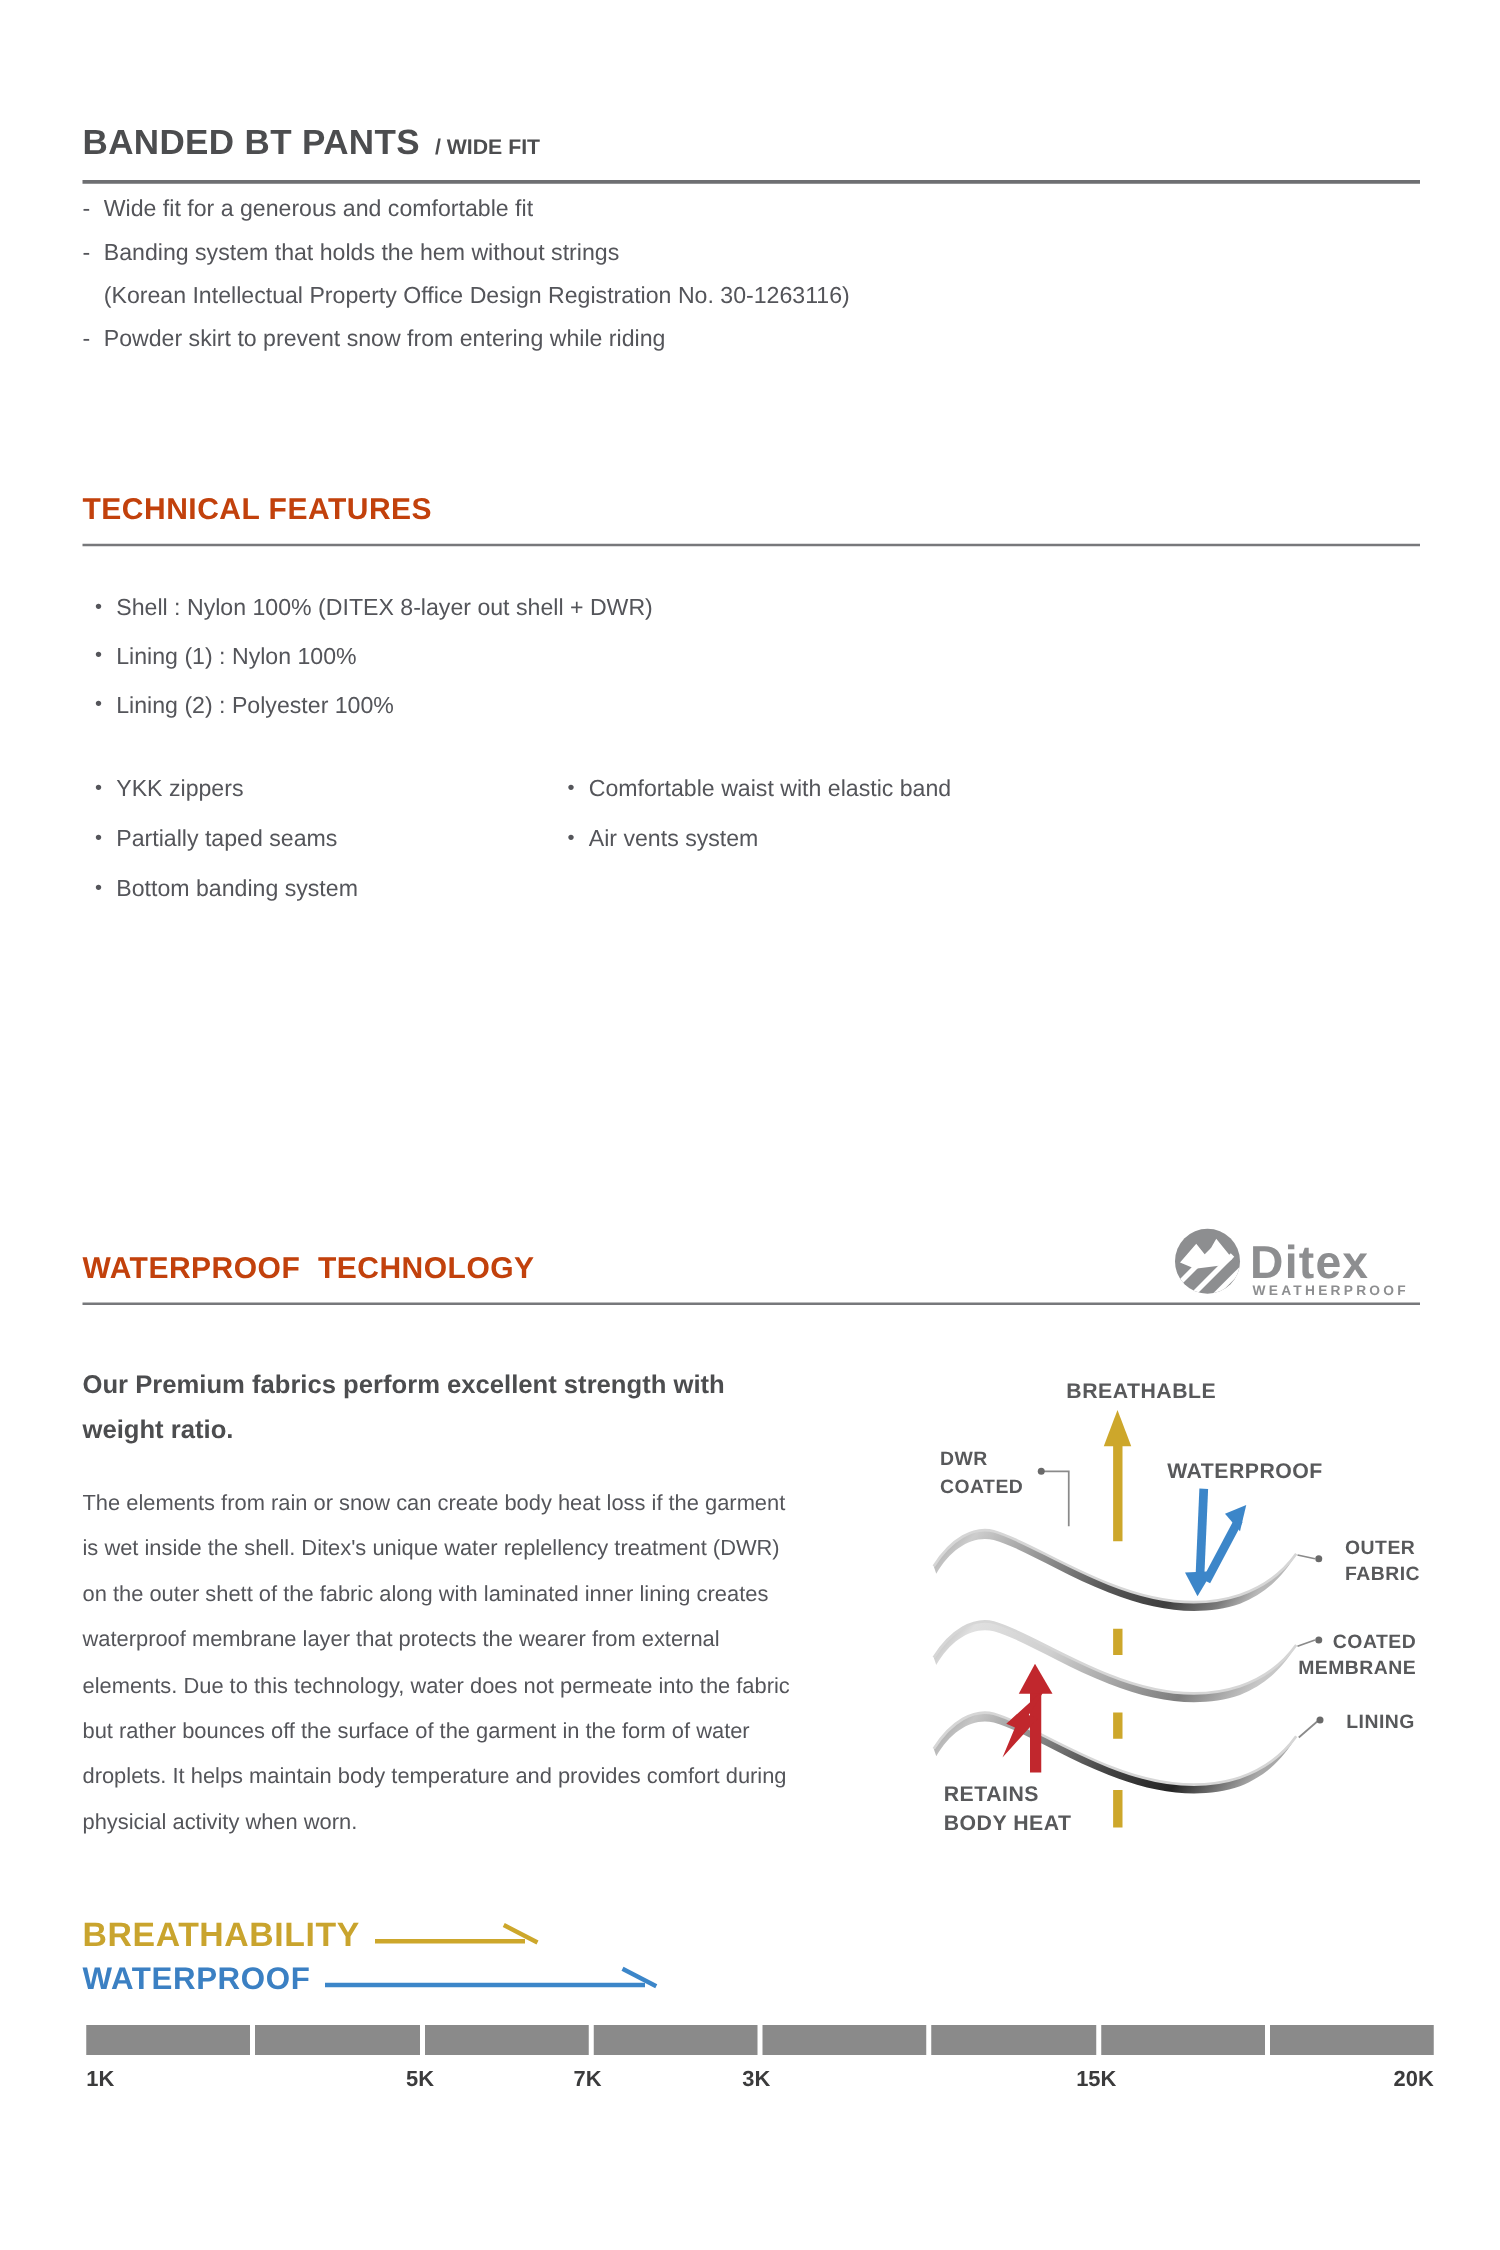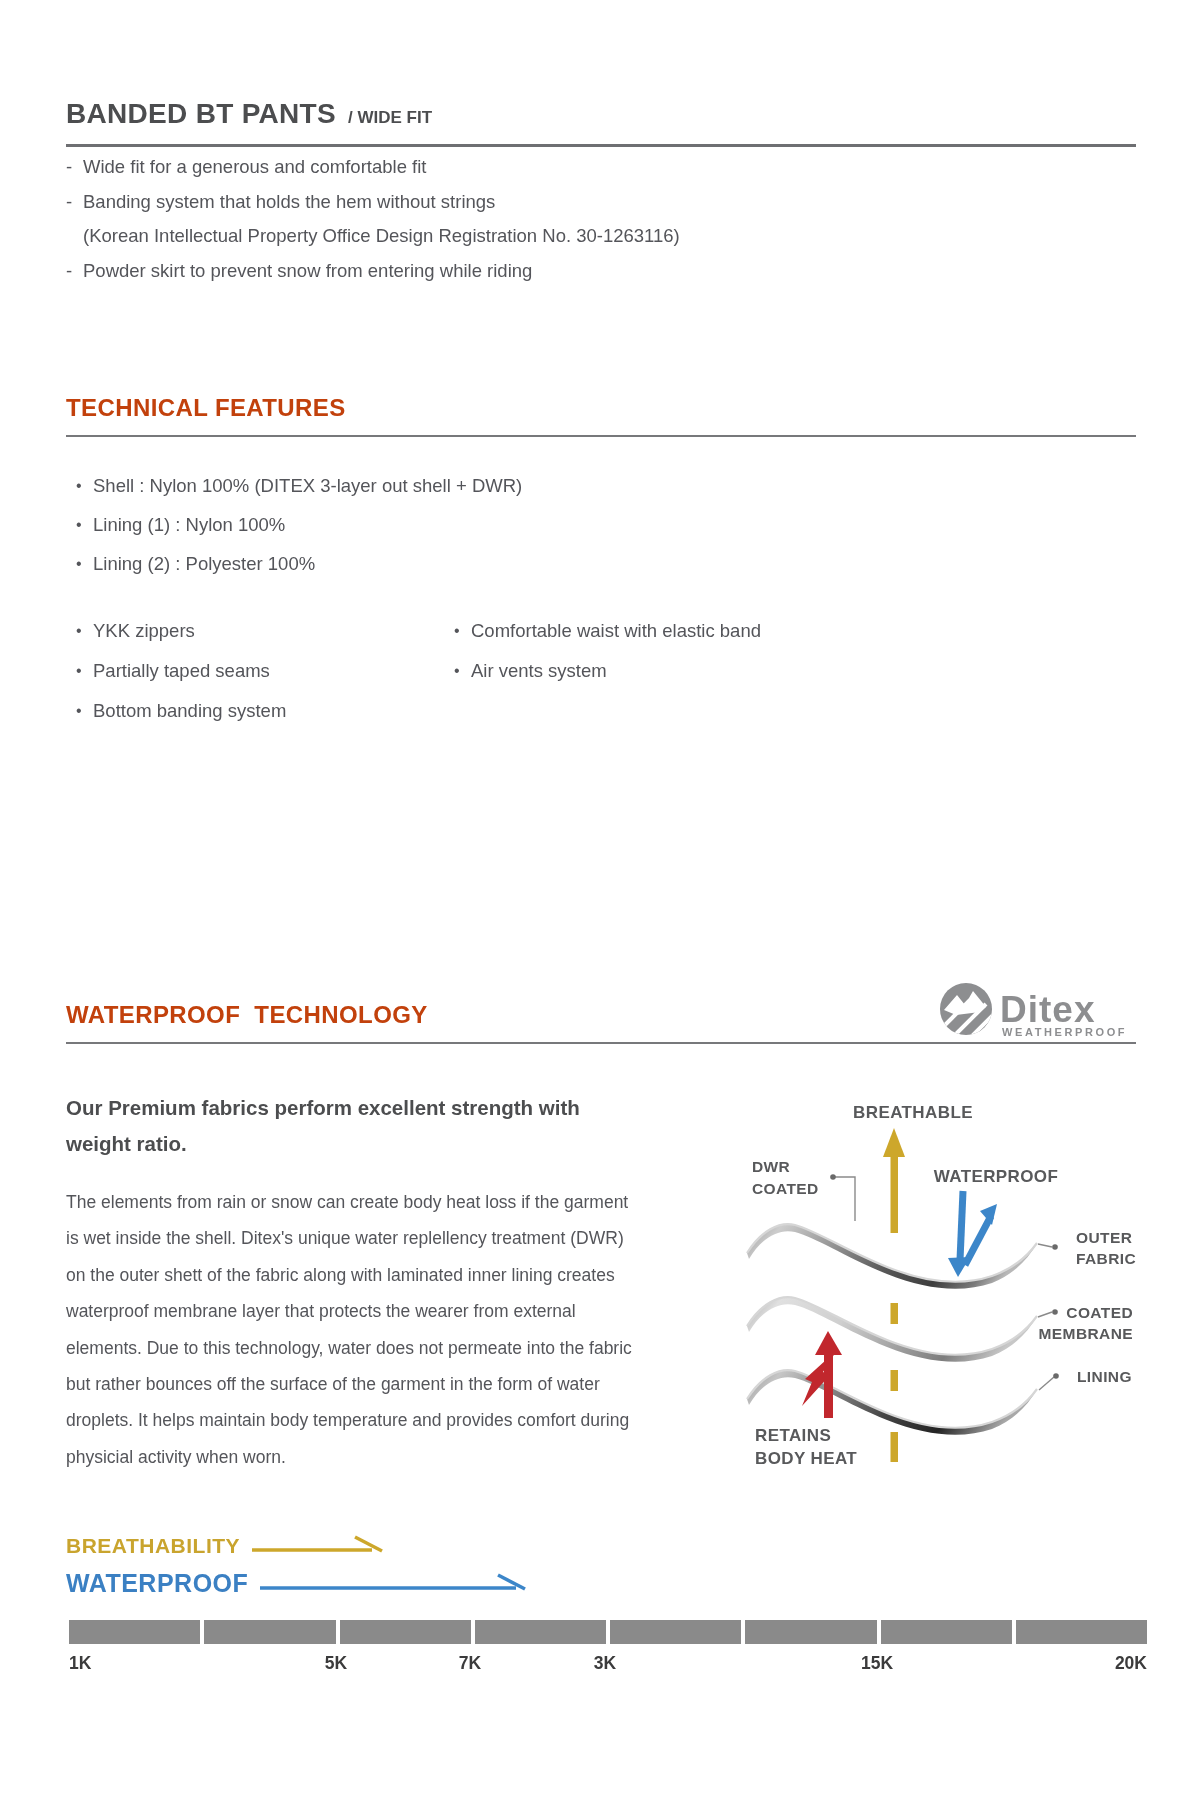--- a/index.html
+++ b/index.html
@@ -35,21 +35,21 @@
 
   
   #diagram{left:700px;top:1050px;}
   .dlab{font-weight:700;fill:#58595b;font-size:15.5px;letter-spacing:.4px;}
   .dlab-big{font-size:17px;}
 
   
   .perf-row{position:absolute;left:66px;display:flex;align-items:center;}
   #breath-row{top:1533px;}
   #wpf-row{top:1569px;}
-  .perf-gold{font-size:21px;font-weight:700;color:#C9A42E;letter-spacing:.5px;}
+  .perf-gold{font-size:27px;font-weight:700;color:#C9A42E;letter-spacing:.5px;}
   .perf-blue{font-size:25px;font-weight:700;color:#3B80C3;letter-spacing:.5px;}
   .perf-arrow{margin-left:10px;}
 
   
   #scale{left:69px;top:1620px;width:1078px;}
   .bar{display:flex;gap:4px;height:24px;}
   .seg{flex:1;background:#8A8A8A;}
   .bar-labels{position:relative;height:24px;margin-top:9px;font-size:17.5px;font-weight:700;color:#3b3b3c;}
   .bar-labels span{position:absolute;top:0;}
   .bl-mid{transform:translateX(-50%);}
@@ -68,21 +68,21 @@
     <div><span class="dash">-</span><span>Banding system that holds the hem without strings</span></div>
     <div><span class="dash"></span><span>(Korean Intellectual Property Office Design Registration No. 30-1263116)</span></div>
     <div><span class="dash">-</span><span>Powder skirt to prevent snow from entering while riding</span></div>
   </div>
 
   <div class="rule-sec" id="tech-sec">
     <span class="h2">TECHNICAL FEATURES</span>
   </div>
 
   <div class="abs" id="materials">
-    <div class="dot-item">Shell : Nylon 100% (DITEX 3-layer out shell + DWR)</div>
+    <div class="dot-item">Shell : Nylon 100% (DITEX 8-layer out shell + DWR)</div>
     <div class="dot-item">Lining (1) : Nylon 100%</div>
     <div class="dot-item">Lining (2) : Polyester 100%</div>
   </div>
 
   <div class="abs" id="cols">
     <div class="col1">
       <div class="dot-item">YKK zippers</div>
       <div class="dot-item">Partially taped seams</div>
       <div class="dot-item">Bottom banding system</div>
     </div>

